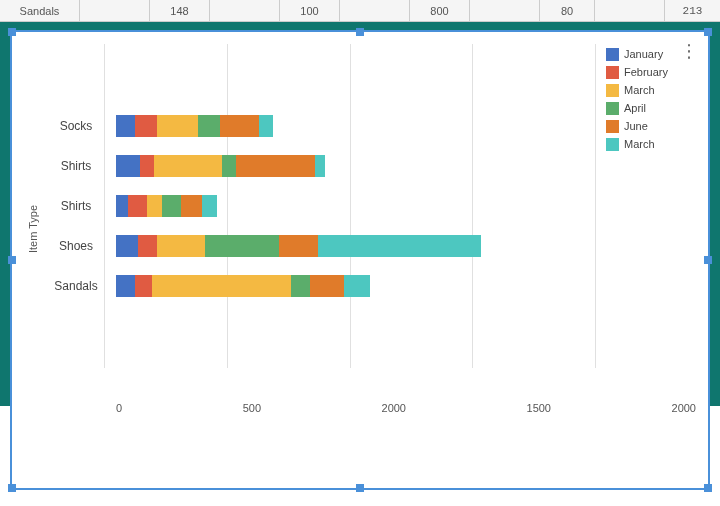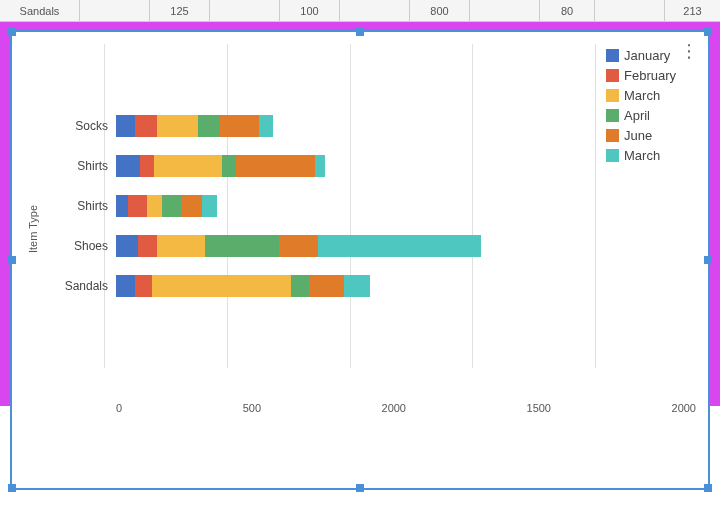--- a/index.html
+++ b/index.html
@@ -7,21 +7,21 @@
       font-family: Arial, sans-serif;
       background: #fff;
       width: 720px;
       height: 506px;
       overflow: hidden;
     }
 
     .outer-container {
       width: 720px;
       height: 406px;
-      background: #d946ef;
+      background: #0f766e;
       position: relative;
     }
 
     
     .top-header {
       display: flex;
       height: 22px;
       border-bottom: 1px solid #ccc;
       background: #f5f5f5;
       font-size: 11px;
@@ -119,21 +119,21 @@
     .bar-row {
       display: flex;
       align-items: center;
       height: 40px;
       position: relative;
       z-index: 1;
     }
 
     .bar-label {
       width: 72px;
-      text-align: right;
+      text-align: center;
       padding-right: 8px;
       font-size: 12px;
       color: #444;
       flex-shrink: 0;
     }
 
     .bar-track {
       flex: 1;
       height: 22px;
       display: flex;
@@ -161,23 +161,22 @@
       padding-left: 10px;
       display: flex;
       flex-direction: column;
       gap: 5px;
       padding-top: 4px;
       flex-shrink: 0;
     }
 
     .legend-item {
       display: flex;
-      align-items: center;
       gap: 5px;
-      font-size: 13px;
+      font-size: 11px;
       color: #444;
     }
 
     .legend-color {
       width: 13px;
       height: 13px;
       flex-shrink: 0;
     }
 
     
@@ -190,29 +189,29 @@
     }
   </style>
 </head>
 <body>
 
 <div class="outer-container">
 
   <div class="top-header">
     <div class="th-cell" style="width:80px">Sandals</div>
     <div class="th-cell" style="flex:1"></div>
-    <div class="th-cell" style="width:60px">125</div>
+    <div class="th-cell" style="width:60px">148</div>
     <div class="th-cell" style="flex:1"></div>
     <div class="th-cell" style="width:60px">100</div>
     <div class="th-cell" style="flex:1"></div>
     <div class="th-cell" style="width:60px">800</div>
     <div class="th-cell" style="flex:1"></div>
     <div class="th-cell" style="width:55px">80</div>
     <div class="th-cell" style="flex:1"></div>
-    <div class="th-cell" style="width:55px; border-right:none;">213</div>
+    <div class="th-cell" style="width:55px; border-right:none;font-family:Liberation Mono, monospace;">213</div>
   </div>
 
   <div class="chart-card">
 
     <div class="handle" style="top:-4px; left:-4px;"></div>
     <div class="handle" style="top:-4px; right:-4px;"></div>
     <div class="handle" style="bottom:-4px; left:-4px;"></div>
     <div class="handle" style="bottom:-4px; right:-4px;"></div>
     <div class="handle" style="top:-4px; left:50%; transform:translateX(-50%);"></div>
     <div class="handle" style="bottom:-4px; left:50%; transform:translateX(-50%);"></div>

